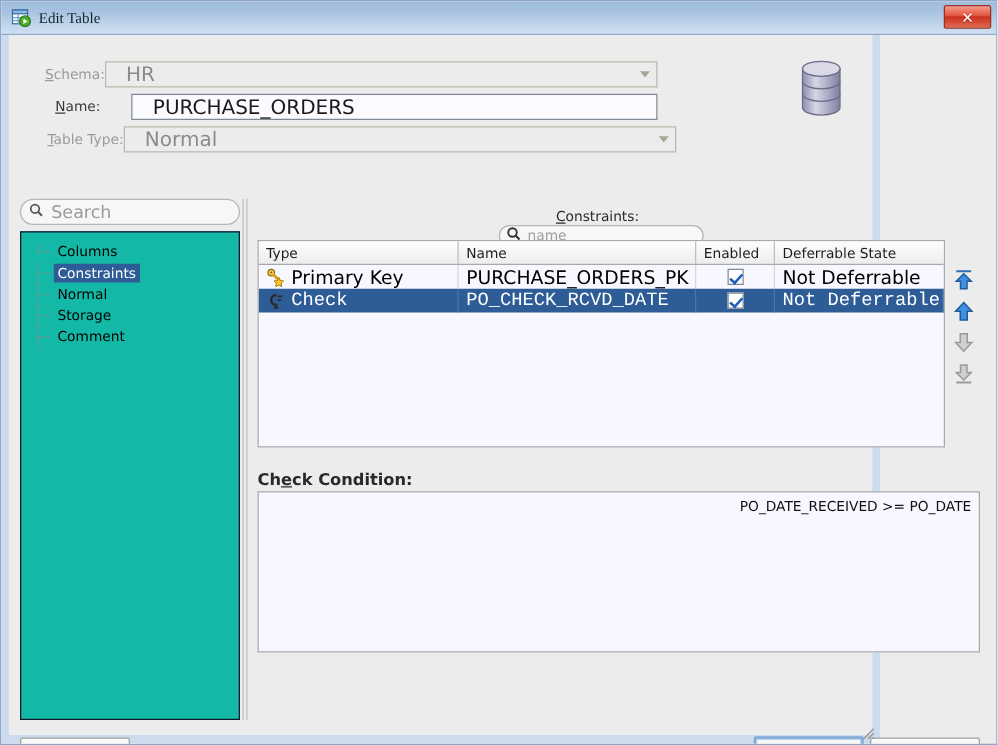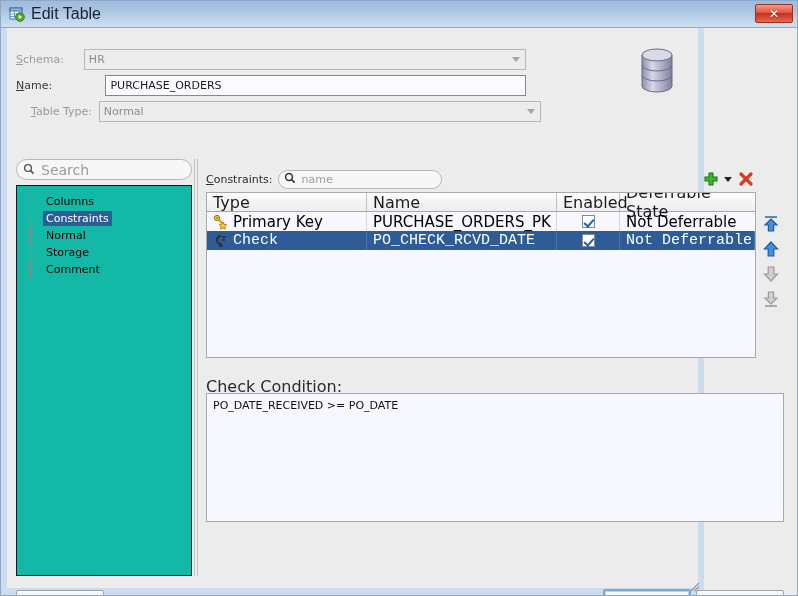--- a/index.html
+++ b/index.html
@@ -28,22 +28,22 @@
     background: linear-gradient(to bottom, #9fbcdd 0%, #a9c3e0 35%, #b9d0e8 60%, #cfe0f1 100%);
     border-bottom: 1px solid #8fa8c8;
     display: flex; align-items: center;
   }
   .title-icon {
     width: 16px; height: 16px;
     margin-left: 8px; margin-right: 6px;
     position: relative; flex: 0 0 auto;
   }
   .title-text {
-    font-size: 16px; color: #13242f;
-    font-family: Liberation Sans, sans-serif;
+    font-size: 12px; color: #13242f;
+    font-family: Liberation Serif, serif;
   }
   .close-btn {
     position: absolute; right: 4px; top: 3px;
     width: 38px; height: 19px;
     background: linear-gradient(to bottom,#f59a8c 0%, #e2543d 45%, #c8301c 50%, #e36a52 100%);
     border: 1px solid #9c3020;
     border-radius: 2px;
     display: flex; align-items: center; justify-content: center;
     cursor: pointer;
   }
@@ -51,20 +51,21 @@
     color: #ffffff; font-size: 12px; font-weight: bold;
     line-height: 1; text-shadow: 0 1px 0 rgba(0,0,0,.35);
     font-family: "DejaVu Sans", "Liberation Sans", sans-serif;
   }
 
   
   .content {
     position: absolute; left: 0; top: 27px;
     width: 703px; height: 567px;
     background: #ececed;
+    text-align: right;
   }
 
   
   .edge-left {
     position: absolute; left: 0; top: 0; width: 6px; height: 100%;
     background: #ccdcee;
   }
   .edge-right {
     position: absolute; right: 0; top: 0; width: 6px; height: 100%;
     background: #ccdcee;
@@ -80,22 +81,22 @@
     width: 68px; font-size: 11px; color: #3a3a3a;
     font-family: "DejaVu Sans", "Liberation Sans", sans-serif;
   }
   .form-label.disabled { color: #9a9a9a; }
   .mn { text-decoration: underline; }
 
   .field {
     height: 21px; background: #fafaff;
     border: 1px solid #7f8a95;
     display: flex; align-items: center;
-    padding: 0 4px;
-    font-size: 11px; color: #1a1a1a;
+    padding: 0 16px;
+    font-size: 16px; color: #1a1a1a;
   }
   .field.disabled {
     background: #ececec; border: 1px solid #b9b9ac; color: #8c8c8c;
   }
   .combo { position: relative; padding-right: 20px; }
   .combo .arrow {
     position: absolute; right: 5px; top: 50%;
     width: 0; height: 0; margin-top: -2px;
     border-left: 4px solid transparent;
     border-right: 4px solid transparent;
@@ -156,21 +157,21 @@
     width: 4px; height: 417px;
     border-left: 1px solid #c0c0c0;
     border-right: 1px solid #c0c0c0;
     background: #ececed;
   }
 
   
   .constraints-header {
     position: absolute; left: 205px; top: 139px;
     width: 550px; height: 24px;
-    display: flex; align-items: center;
+    display: flex; align-items: center; flex-direction: column;
   }
   .ch-label { font-size: 11px; color: #2a2a2a; margin-right: 6px; }
   .ch-search {
     width: 164px; height: 19px;
     border: 1px solid #b6b6b6; border-radius: 10px;
     background: #f7f7f7;
     display: flex; align-items: center; padding-left: 5px;
     color: #a0a0a0; font-size: 11px;
   }
   .ch-search .magnifier { margin-right: 5px; }
@@ -194,21 +195,21 @@
     background: #f7f7ff;
     border: 1px solid #a9a9a9;
     overflow: hidden;
   }
   .grid-head {
     display: flex; height: 19px;
     background: linear-gradient(to bottom, #fdfdfd 0%, #ededed 100%);
     border-bottom: 1px solid #a9a9a9;
   }
   .gh {
-    font-size: 16px; color: #1c1c1c;
+    font-size: 11px; color: #1c1c1c;
     display: flex; align-items: center; padding-left: 6px;
     border-right: 1px solid #bfbfbf;
     height: 100%;
   }
   .gh:last-child { border-right: none; }
   .c-type { width: 160px; }
   .c-name { width: 190px; }
   .c-enabled { width: 63px; }
   .c-defer { flex: 1; }
 
@@ -242,21 +243,21 @@
 
   
   .arrow-tools {
     position: absolute; left: 757px; top: 186px;
     width: 26px; display: flex; flex-direction: column; align-items: center; gap: 5px;
   }
 
   
   .cc-label {
     position: absolute; left: 205px; top: 349px;
-    font-size: 16px; color: #2a2a2a;
+    font-size: 13px; color: #2a2a2a; font-weight: bold;
   }
   .cc-box {
     position: absolute; left: 205px; top: 365px;
     width: 578px; height: 129px;
     background: #f7f7ff; border: 1px solid #a9a9a9;
     padding: 5px 6px;
     font-size: 11px; color: #111;
   }
 
   

